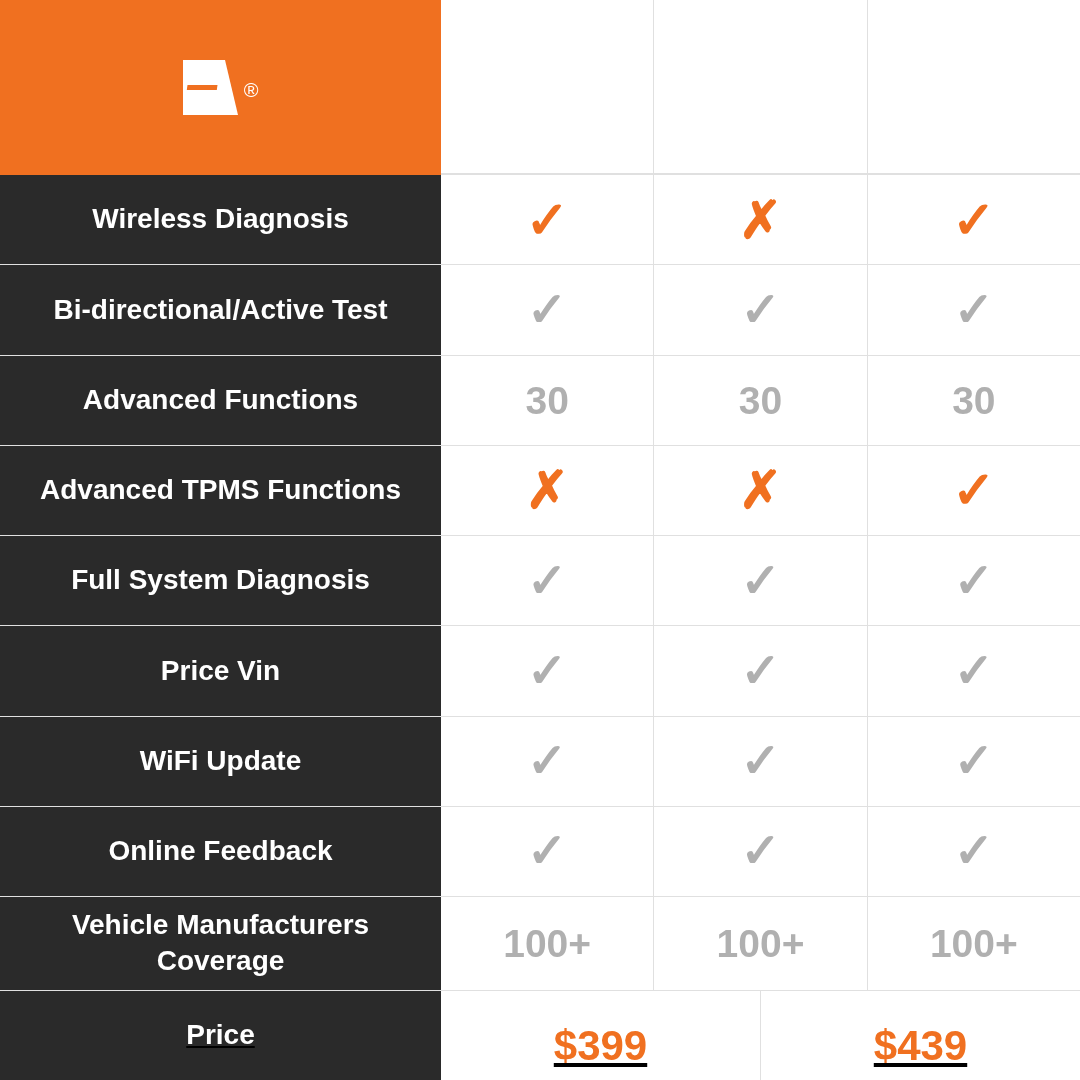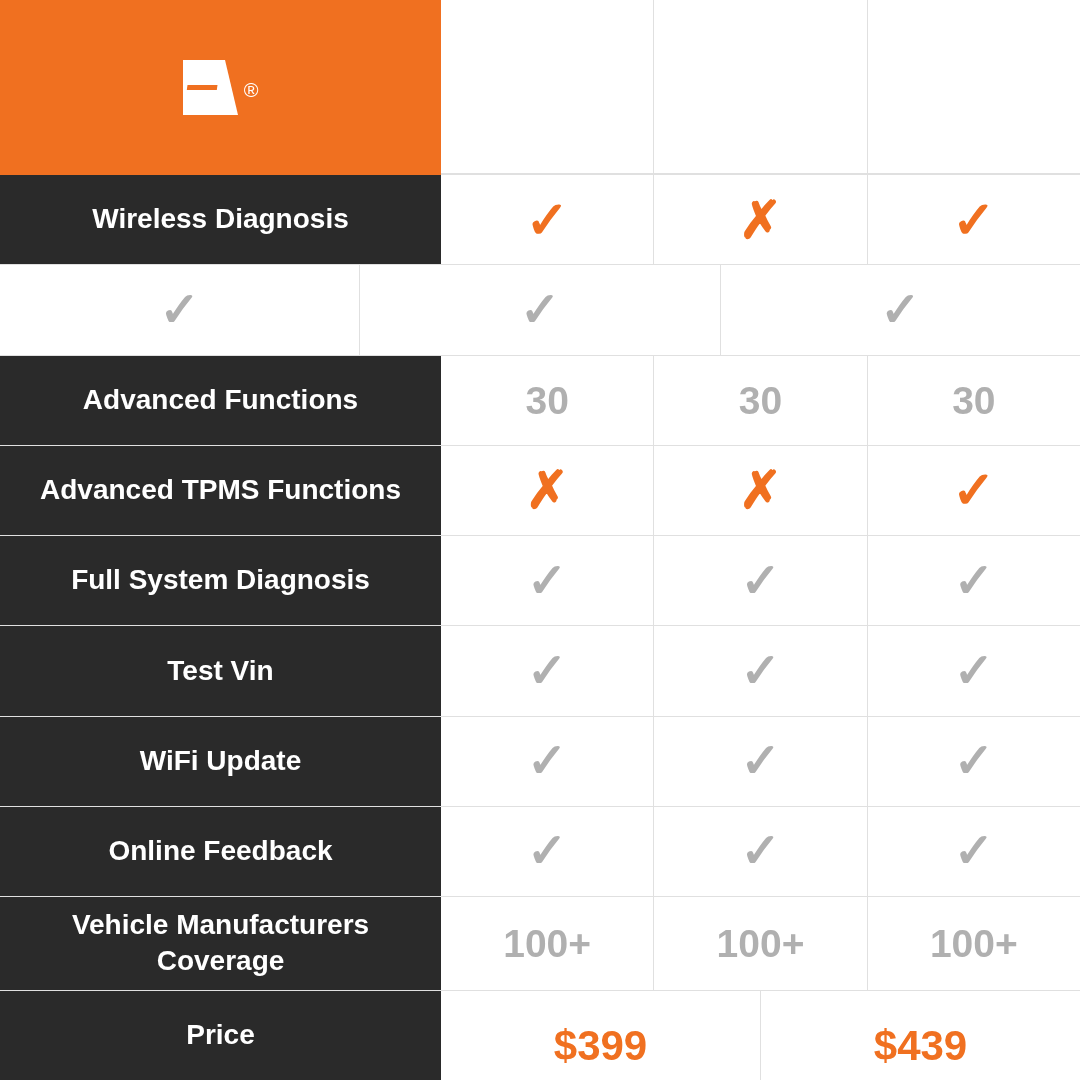--- a/index.html
+++ b/index.html
@@ -58,20 +58,21 @@
 
     .data-row {
       display: flex;
       flex-direction: row;
       flex: 1;
       border-bottom: 1px solid #e0e0e0;
     }
 
     .data-row:last-child {
       border-bottom: none;
+      text-decoration: underline;
     }
 
     .feature-cell {
       width: 441px;
       background: #2a2a2a;
       display: flex;
       align-items: center;
       justify-content: center;
       padding: 10px 24px;
       text-align: center;
@@ -179,20 +180,23 @@
       <span class="check-orange">✓</span>
     </div>
     <div class="value-cell">
       <span class="cross-orange">✗</span>
     </div>
     <div class="value-cell" style="border-right:none;">
       <span class="check-orange">✓</span>
     </div>
   </div>
       <div class="data-row">
+    <div class="feature-cell">
+      <span class="feature-label">Bi-directional/Active Test</span>
+    </div>
     <div class="value-cell">
       <span class="check-gray">✓</span>
     </div>
     <div class="value-cell">
       <span class="check-gray">✓</span>
     </div>
     <div class="value-cell" style="border-right:none;">
       <span class="check-gray">✓</span>
     </div>
   </div>
@@ -233,21 +237,21 @@
     </div>
     <div class="value-cell">
       <span class="check-gray">✓</span>
     </div>
     <div class="value-cell" style="border-right:none;">
       <span class="check-gray">✓</span>
     </div>
   </div>
       <div class="data-row">
     <div class="feature-cell">
-      <span class="feature-label">Test Vin</span>
+      <span class="feature-label">Price Vin</span>
     </div>
     <div class="value-cell">
       <span class="check-gray">✓</span>
     </div>
     <div class="value-cell">
       <span class="check-gray">✓</span>
     </div>
     <div class="value-cell" style="border-right:none;">
       <span class="check-gray">✓</span>
     </div>

